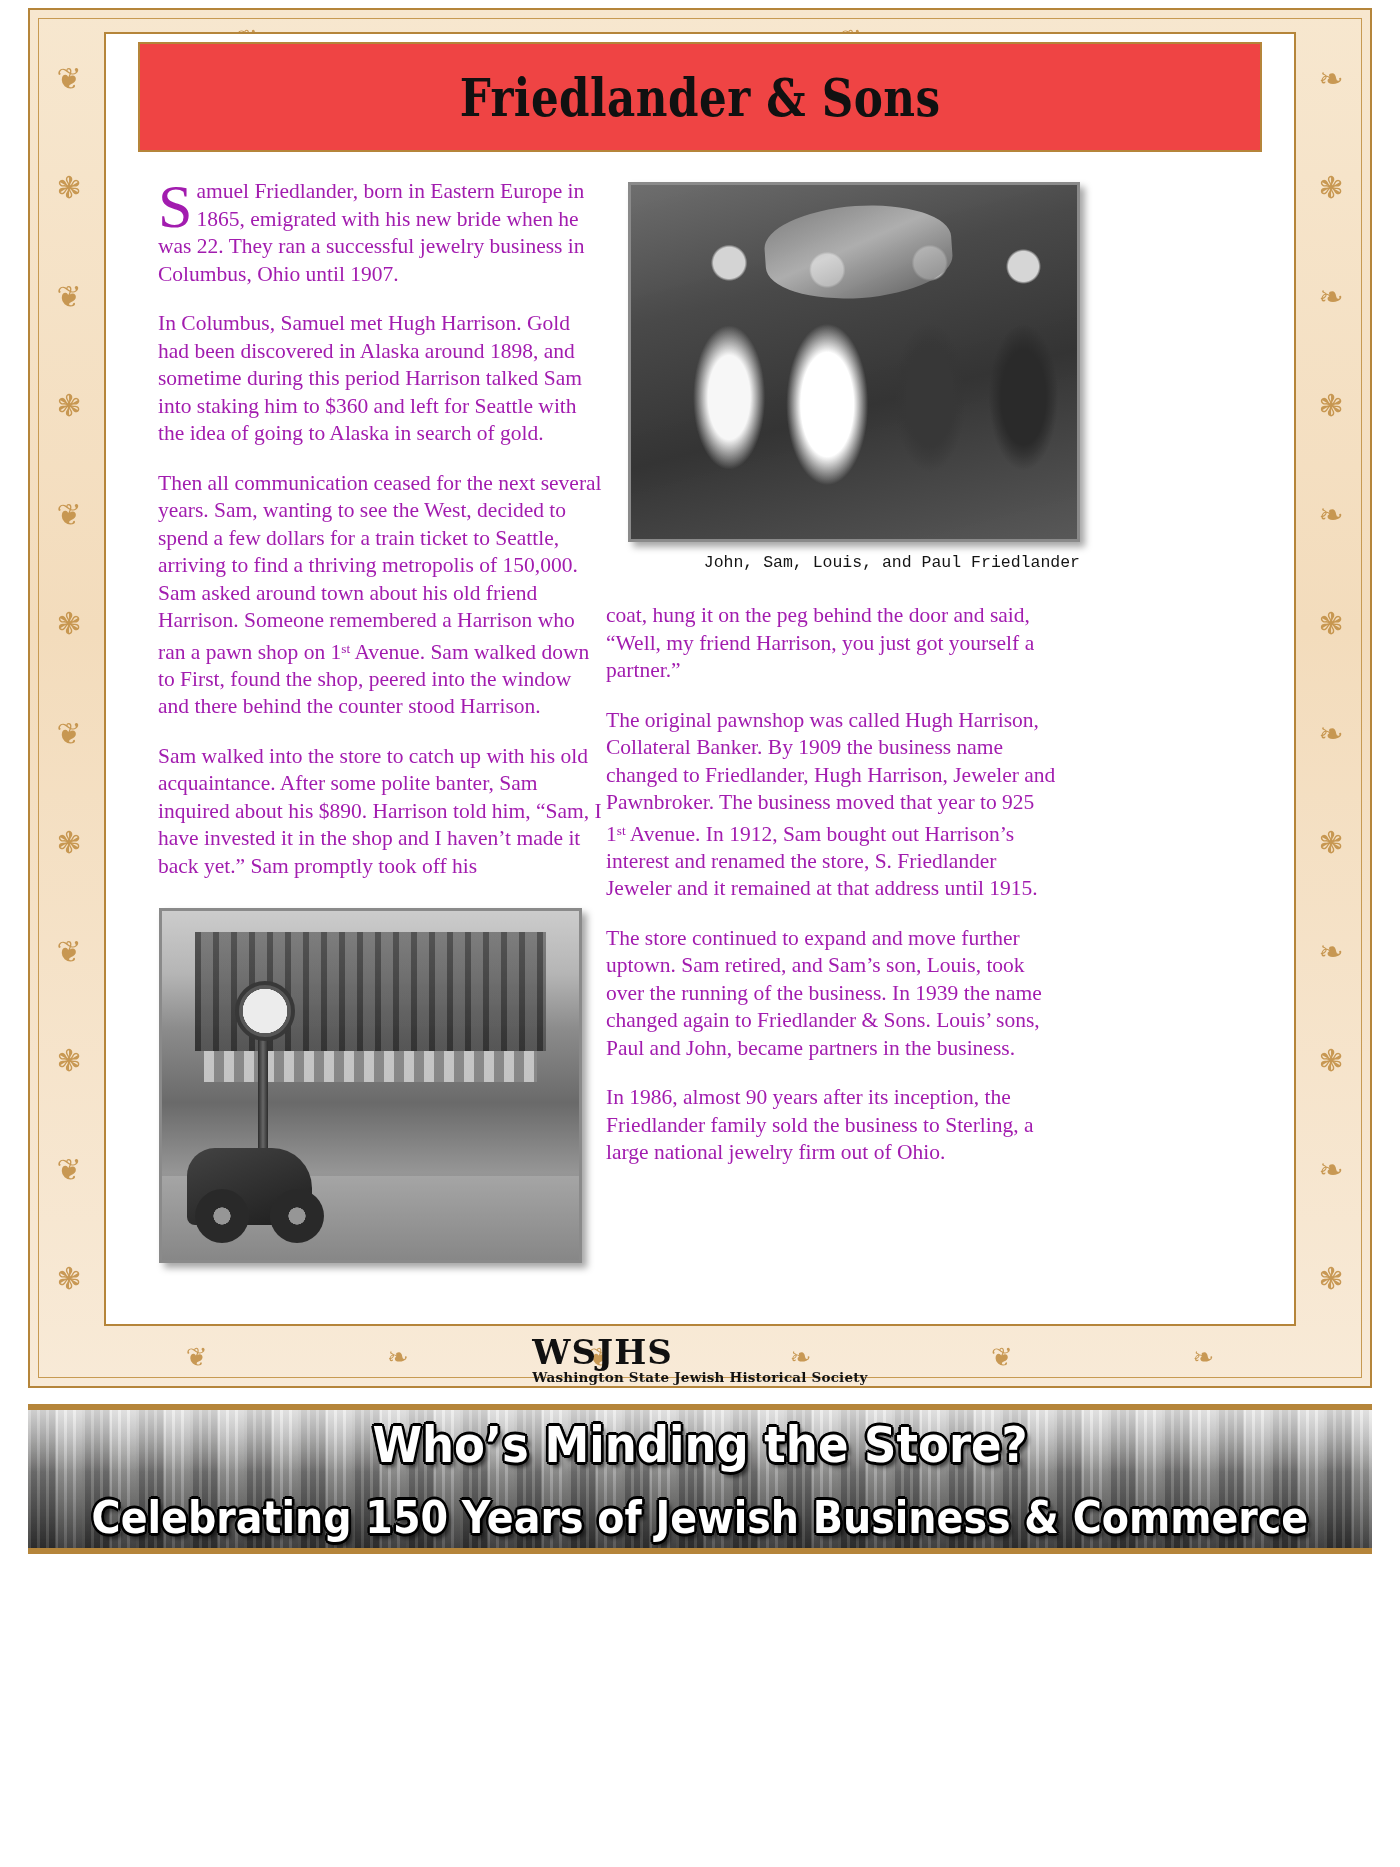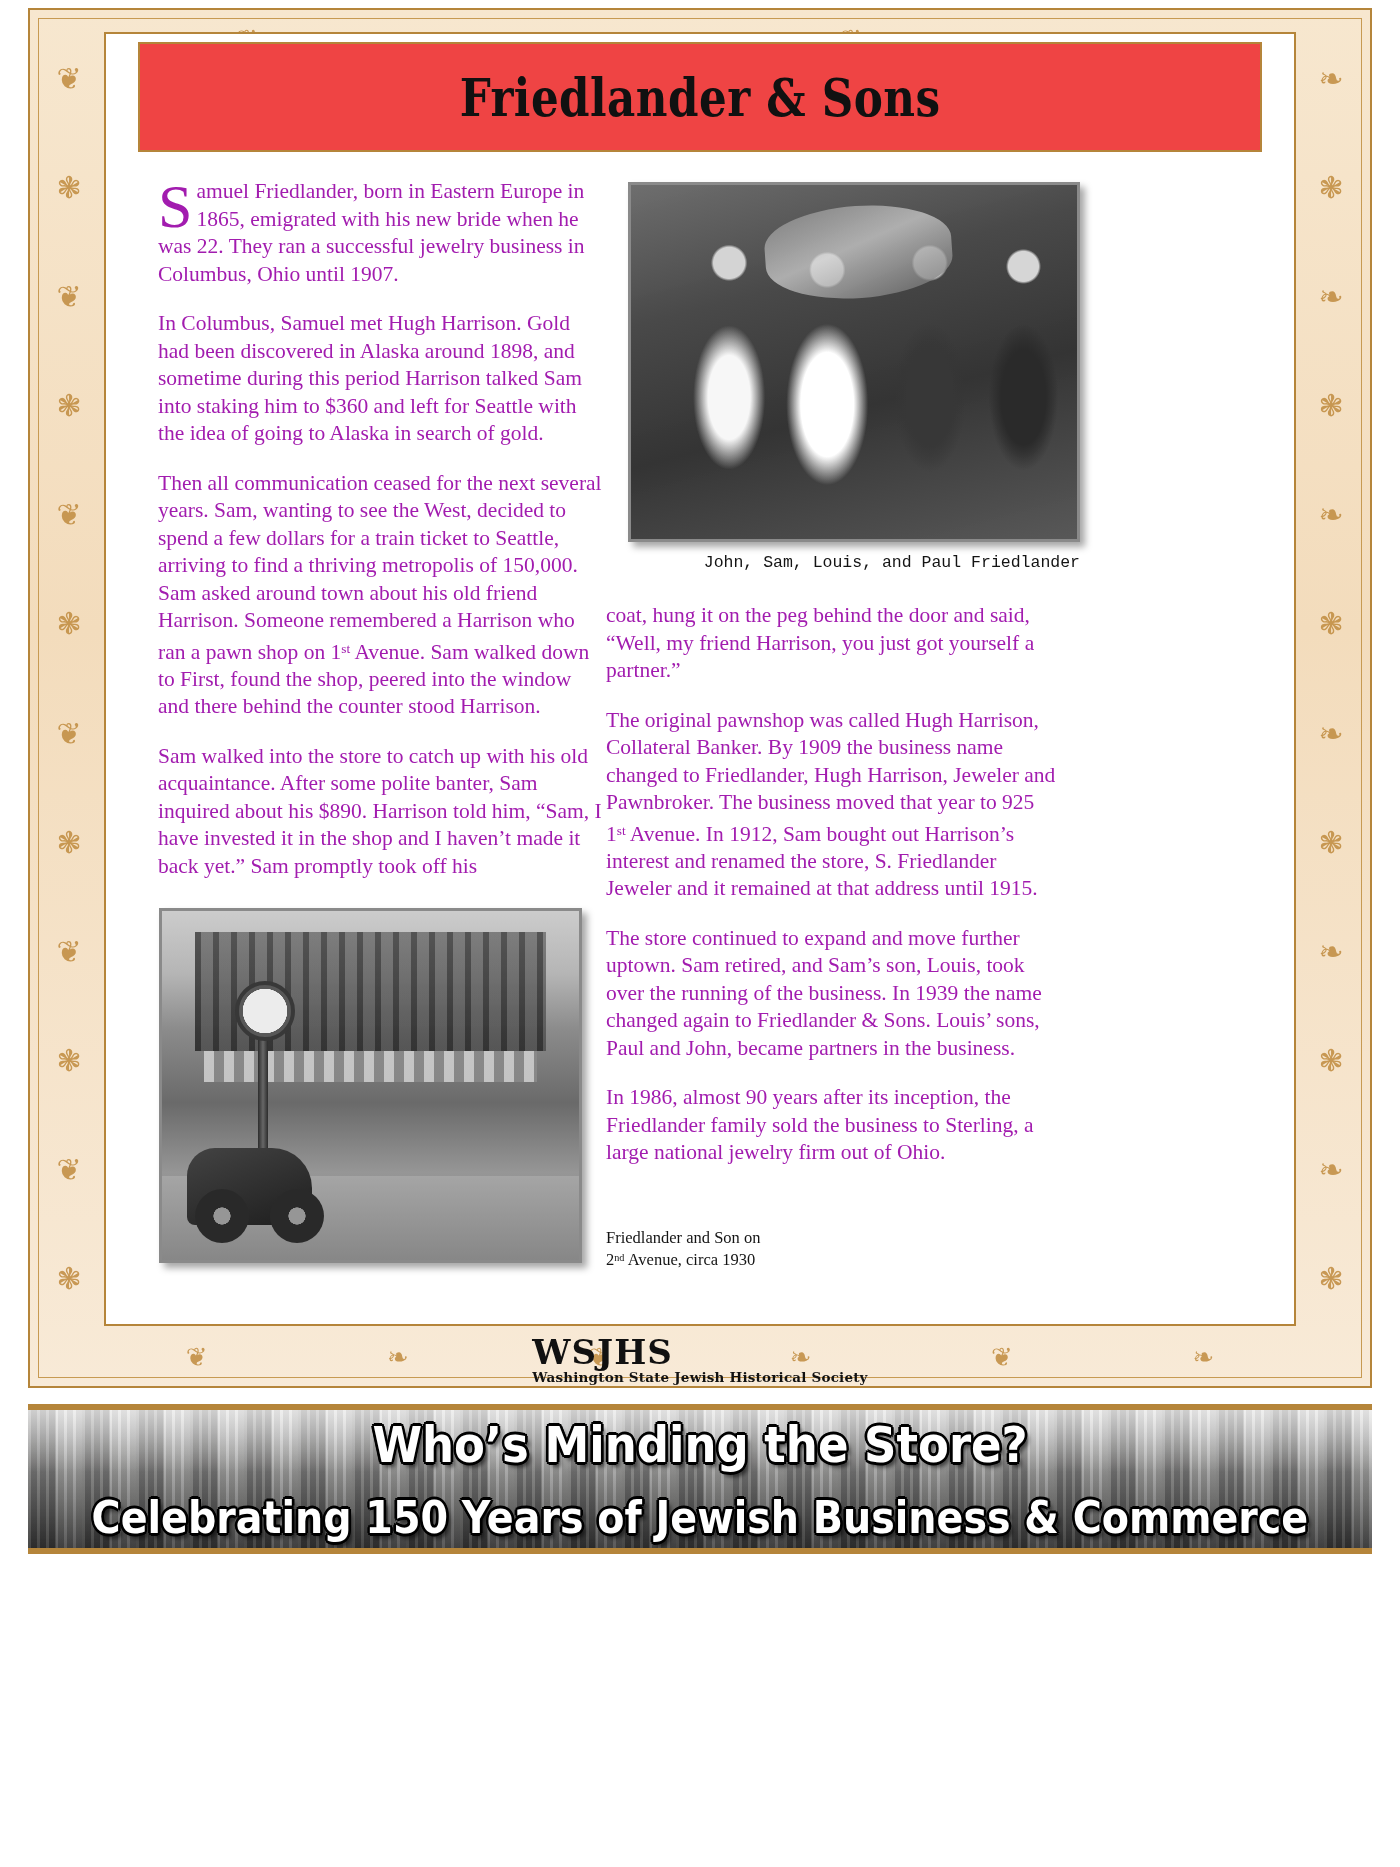--- a/index.html
+++ b/index.html
@@ -360,24 +360,20 @@
         <div class="facade"></div>
         <div class="awning"></div>
         <div class="clockpole"></div>
         <div class="clockface"></div>
         <div class="street"></div>
         <div class="car"></div>
         <div class="wheel w1"></div>
         <div class="wheel w2"></div>
       </div>
     </div>
-    <div class="caption cap-bottom">
-      <div>Friedlander and Son on</div>
-      <div><span>2</span><sup class="ord">nd</sup><span> Avenue, circa 1930</span></div>
-    </div>
 
   </div>
 
   <div class="logo-strip">
     <div class="wa-shape">
       <svg class="menorah" viewBox="0 0 30 26">
         <g stroke="#f3dcbc" stroke-width="1.6" fill="none">
           <line x1="15" y1="6" x2="15" y2="22"></line>
           <line x1="7" y1="22" x2="23" y2="22"></line>
           <path d="M3 6 V13 Q3 18 8 18 M27 6 V13 Q27 18 22 18"></path>

